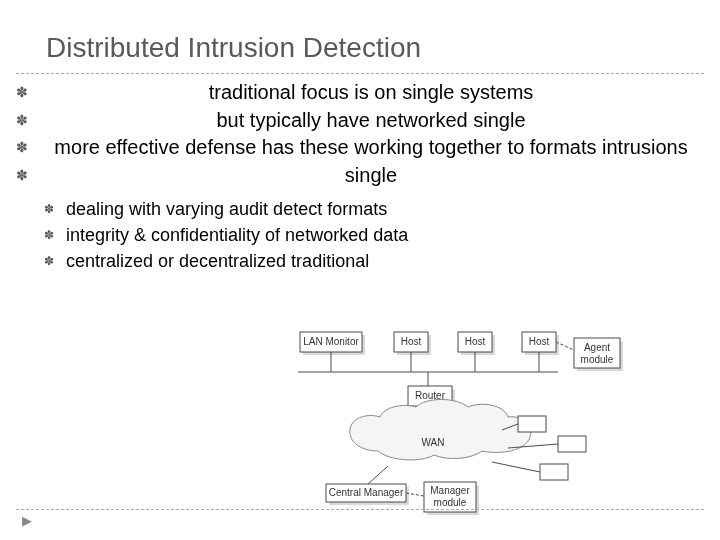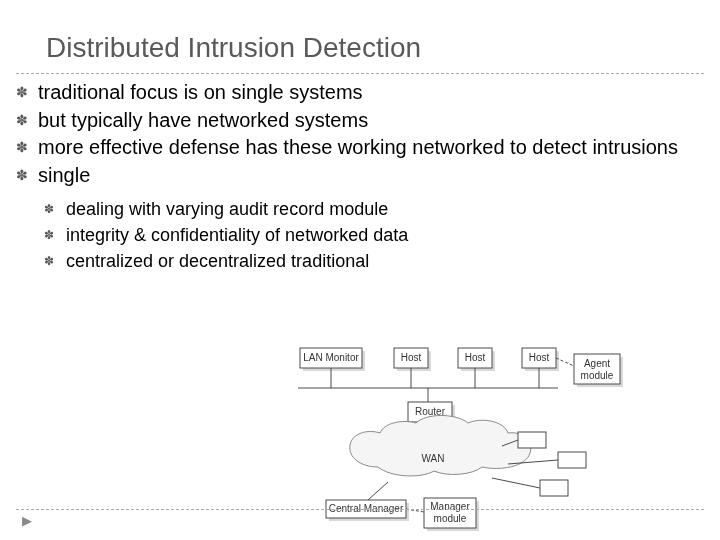--- a/index.html
+++ b/index.html
@@ -50,20 +50,21 @@
     width: 22px;
     flex: 0 0 22px;
     text-align: left;
     font-size: 14px;
     color: #595959;
     padding-top: 4px;
     font-family: "Segoe UI Symbol","Arial Unicode MS",sans-serif;
   }
   .l1 .txt {
     flex: 1;
+    text-align: center;
   }
   .sub-list {
     margin-top: 10px;
     margin-left: 28px;
   }
   .l2 {
     display: flex;
     align-items: flex-start;
     font-size: 18px;
     line-height: 1.32;
@@ -77,21 +78,21 @@
     color: #595959;
     padding-top: 4px;
     font-family: "Segoe UI Symbol","Arial Unicode MS",sans-serif;
   }
   .l2 .txt { flex: 1; }
 
   
   .diagram {
     position: absolute;
     left: 258px;
-    top: 342px;
+    top: 326px;
     width: 400px;
     height: 192px;
   }
   .diagram svg { width: 100%; height: 100%; }
   .node-box {
     fill: #fff;
     stroke: #4b4b4b;
     stroke-width: 1;
   }
   .node-shadow {
@@ -139,35 +140,35 @@
   <div class="title-underline"></div>
 
   <div class="main-list">
 
     <div class="l1">
       <span class="bullet">✽</span>
       <span class="txt">traditional focus is on single systems</span>
     </div>
     <div class="l1">
       <span class="bullet">✽</span>
-      <span class="txt">but typically have networked systems</span>
-    </div>
-    <div class="l1">
-      <span class="bullet">✽</span>
-      <span class="txt">more effective defense has these working networked to detect intrusions</span>
+      <span class="txt">but typically have networked single</span>
+    </div>
+    <div class="l1">
+      <span class="bullet">✽</span>
+      <span class="txt">more effective defense has these working together to formats intrusions</span>
     </div>
     <div class="l1">
       <span class="bullet">✽</span>
       <span class="txt">single</span>
     </div>
 
     <div class="sub-list">
       <div class="l2">
         <span class="bullet">✽</span>
-        <span class="txt">dealing with varying audit record module</span>
+        <span class="txt">dealing with varying audit detect formats</span>
       </div>
       <div class="l2">
         <span class="bullet">✽</span>
         <span class="txt">integrity &amp; confidentiality of networked data</span>
       </div>
       <div class="l2">
         <span class="bullet">✽</span>
         <span class="txt">centralized or decentralized traditional</span>
       </div>
     </div>

